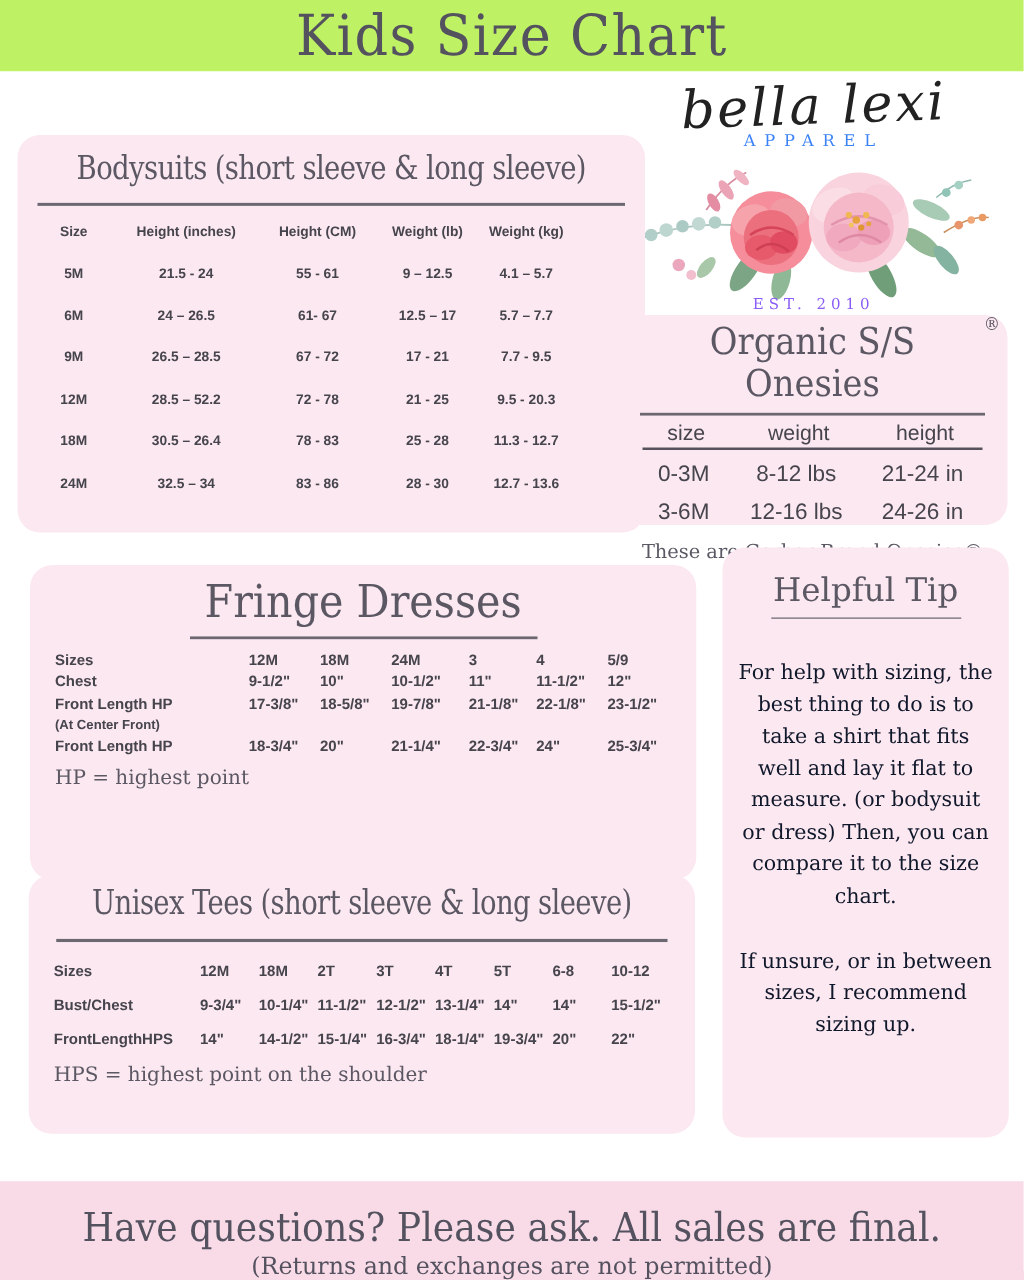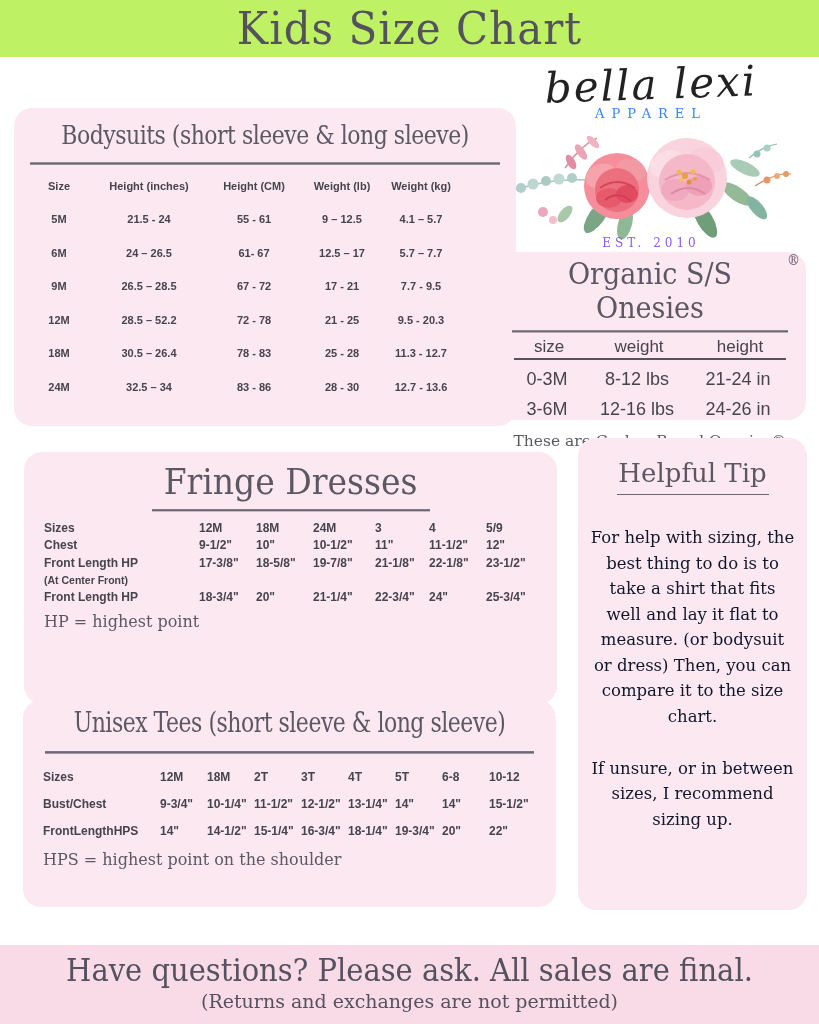--- a/index.html
+++ b/index.html
@@ -124,21 +124,21 @@
     align-items:center;
   }
   .ut-table .lbl, .ut-table .td {
     font-family:"Liberation Sans", sans-serif; font-weight:bold;
     font-size:12px; color:#46444c; text-align:left; white-space:nowrap;
   }
 
   
   .bottom-banner {
     position:absolute; left:0; top:945px; width:819px; height:79px;
-    background:#f8dbe7; text-align:center; padding-top:8px;
+    background:#f8dbe7; text-align:center; padding-top:20px;
   }
   .bottom-banner .l1 { font-size:29px; color:#555260; transform:scaleY(1.1); }
   .bottom-banner .l2 { font-size:19px; color:#555260; margin-top:3px; }
 </style>
 </head>
 <body>
 
 <div class="top-banner">
   <h1>Kids Size Chart</h1>
 </div>

